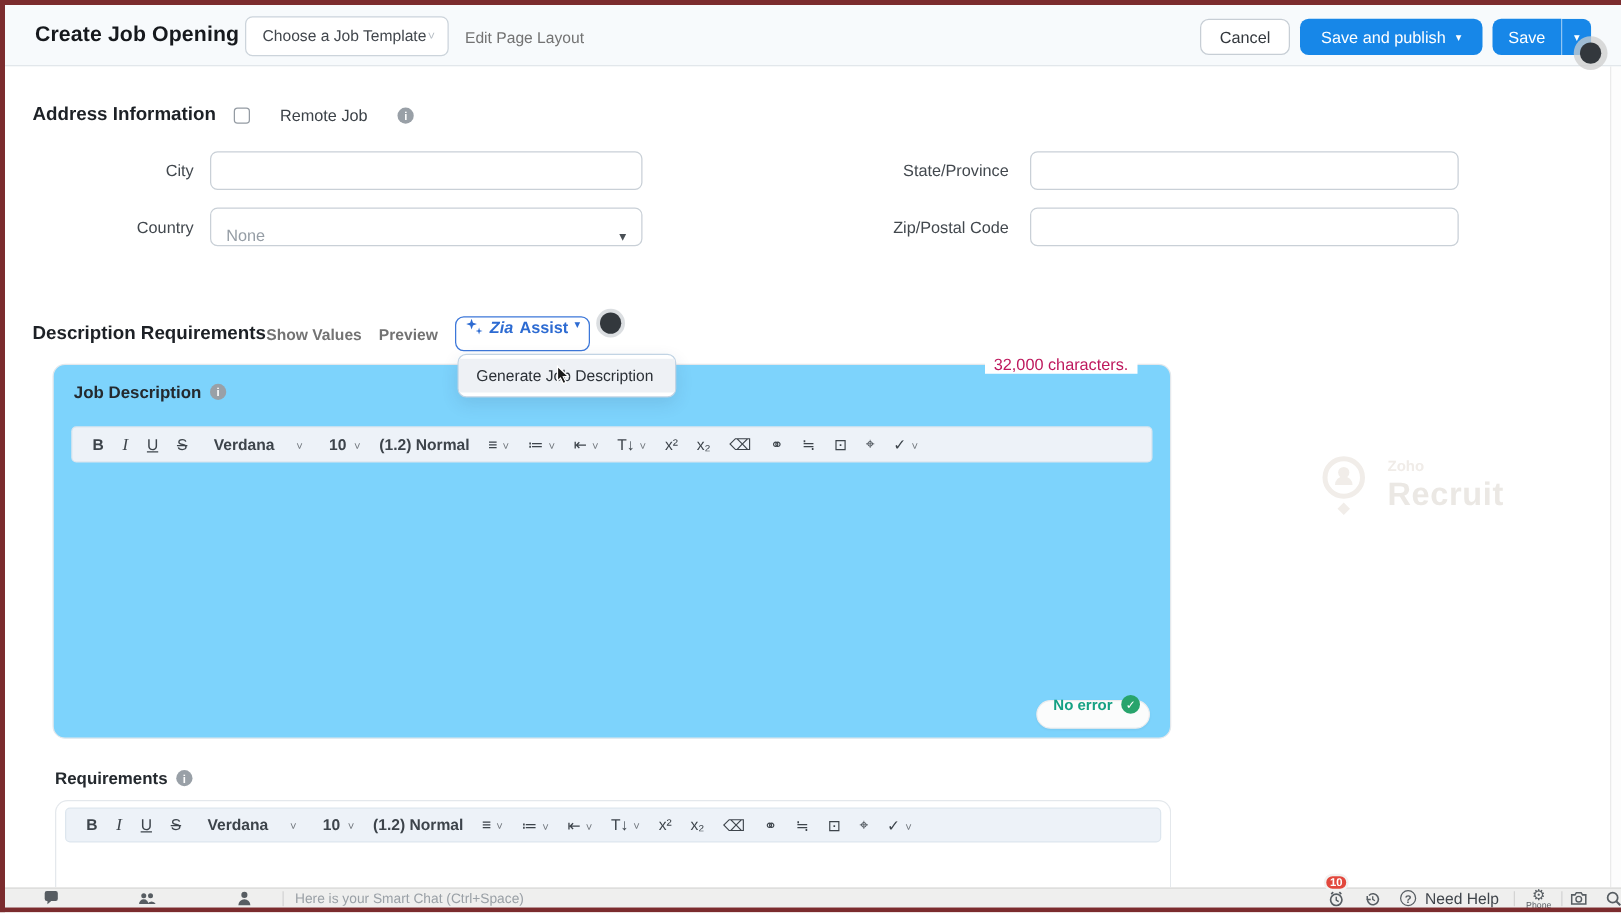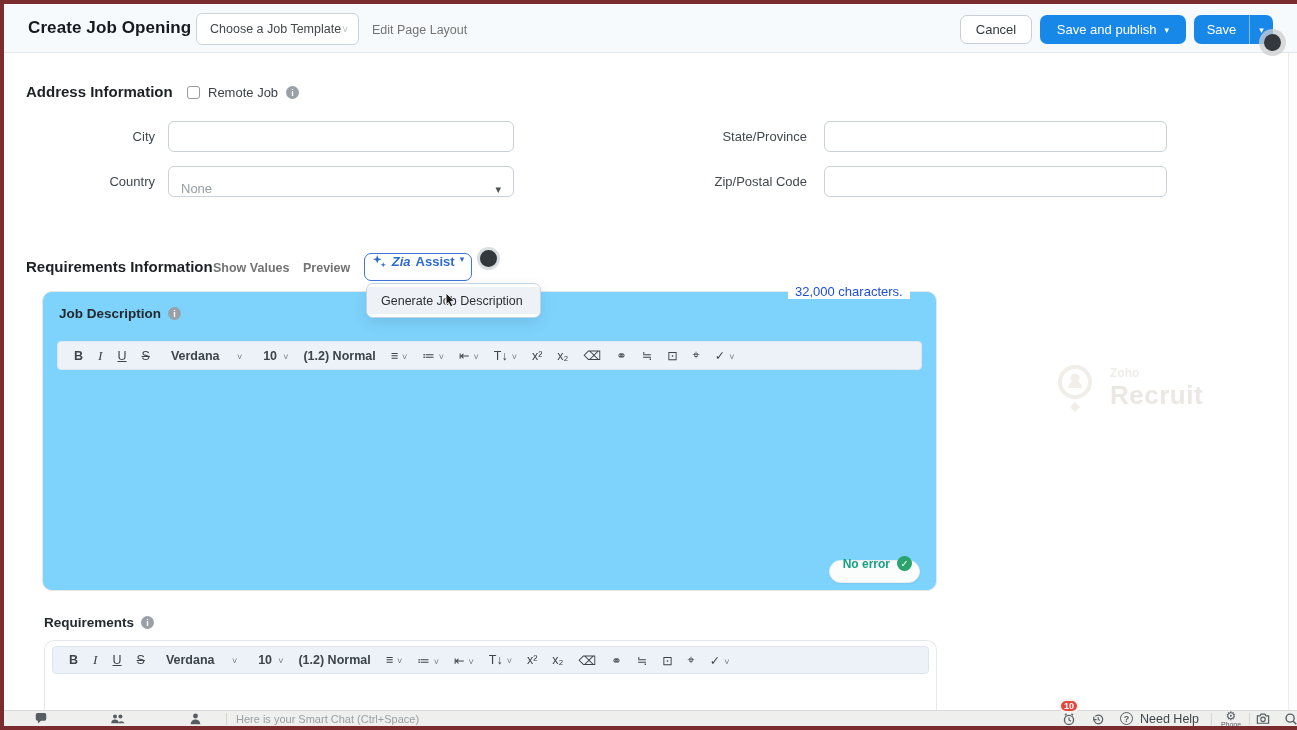--- a/index.html
+++ b/index.html
@@ -33,40 +33,40 @@
   .rec-dot.hdr { position:absolute; right:16px; top:30px; z-index:6; }
 
   
   .sec-title { position:absolute; font-size:15px; font-weight:700; color:#1d2126; }
   .f-label { position:absolute; font-size:13px; color:#42484e; text-align:right; line-height:31px; }
   .t-input { position:absolute; height:31px; border:1px solid #c9d0d7; border-radius:6px; background:#fff; font-family:inherit; font-size:13px; color:#33383d; padding:0 10px; outline:none; }
   .dd { position:absolute; height:31px; border:1px solid #c9d0d7; border-radius:6px; background:#fff; display:flex; align-items:flex-end; padding:0 12px; cursor:pointer; }
   .dd .val { flex:1; font-size:13px; color:#959da5; }
   .dd .caret { font-size:11px; color:#4a5056; }
 
-  .chk-row { position:absolute; left:187px; top:85px; display:flex; align-items:center; gap:8px; }
+  .chk-row { position:absolute; left:187px; top:85px; display:flex; align-items:center; gap:24px; }
   .checkbox { width:13px; height:13px; border:1.5px solid #949ba3; border-radius:3px; background:#fff; cursor:pointer; }
   .chk-label { font-size:13px; color:#3c4248; }
   .info-ic { width:13px; height:13px; border-radius:50%; background:#99a0a7; color:#fff; font-size:9px; font-weight:700; display:inline-flex; align-items:center; justify-content:center; font-style:normal; }
 
   
   .show-values { position:absolute; left:213px; top:261px; font-weight:600; }
   .preview-lnk { position:absolute; left:303px; top:261px; font-weight:600; }
   .assist-btn { position:absolute; left:364px; top:253px; width:108px; height:28px; background:#fff; border:1.5px solid #3c77d9; border-radius:7px; display:flex; justify-content:center; gap:5px; cursor:pointer; z-index:8; }
   .assist-btn .zia { font-size:13px; font-weight:700; font-style:italic; color:#2d6bd2; }
   .assist-btn .lbl { font-size:13px; font-weight:600; color:#2d6bd2; }
   .assist-btn .caret { font-size:9px; color:#2d6bd2; }
   .rec-dot.desc { position:absolute; left:480px; top:250px; box-shadow:0 0 0 3px rgba(215,218,222,.9); z-index:8; }
 
   .assist-menu { position:absolute; left:366px; top:283px; width:175px; background:#fff; border:1px solid #c2d4e4; border-radius:7px; box-shadow:0 5px 14px rgba(40,60,90,.12); z-index:9; overflow:hidden; padding:3px 0; }
   .menu-item { height:27px; display:flex; align-items:center; padding:0 14px; font-size:12.5px; color:#2b3036; cursor:pointer; white-space:nowrap; }
   .menu-item.active { background:#eef1f5; }
   .cursor-ptr { position:absolute; left:443px; top:292px; z-index:10; }
 
-  .char-note { position:absolute; left:788px; top:284px; font-size:13px; color:#1d4ed8; background:#fff; padding:0 7px; z-index:4; }
+  .char-note { position:absolute; left:788px; top:284px; font-size:13px; color:#be185d; background:#fff; padding:0 7px; z-index:4; }
 
   
   .jd-panel { position:absolute; left:42px; top:291px; width:895px; height:300px; border:1px solid #e4e8ec; border-radius:10px; background:#7dd3fc; z-index:3; }
   .panel-label { position:absolute; left:16px; top:14px; font-size:13.5px; font-weight:700; color:#24292e; display:flex; align-items:center; gap:7px; }
   .rte-toolbar { position:absolute; background:#edf2f8; border:1px solid #dde6ee; border-radius:4px; display:flex; align-items:center; padding:0 10px; gap:3px; overflow:hidden; }
   .jd-toolbar { left:14px; right:14px; top:49px; height:29px; }
   .tb-item { display:inline-flex; align-items:baseline; padding:0 6px; cursor:pointer; color:#3d444b; font-size:12.5px; white-space:nowrap; }
   .tb-glyph { font-size:12.5px; }
   .tb-caret { font-size:9px; color:#70767c; margin-left:4px; }
   .tb-caret:empty { display:none; }
@@ -152,21 +152,21 @@
   <input class="t-input" style="left: 824px; top: 121px; width: 343px;">
 
   <div class="f-label" style="left:30px; top:166px; width:125px;">Country</div>
   <div class="dd" style="left:168px; top:166px; width:346px;">
     <span class="val">None</span>
     <span class="caret">▾</span>
   </div>
   <div class="f-label" style="left:680px; top:166px; width:127px;">Zip/Postal Code</div>
   <input class="t-input" style="left: 824px; top: 166px; width: 343px;">
 
-  <div class="sec-title" style="left:26px; top:258px;">Requirements Information</div>
+  <div class="sec-title" style="left:26px; top:258px;">Description Requirements</div>
   <a class="link show-values">Show Values</a>
   <a class="link preview-lnk">Preview</a>
 
   <div class="assist-btn">
     <svg width="15" height="15" viewBox="0 0 16 16">
         <path d="M5.6 1 L6.8 4.4 L10.2 5.6 L6.8 6.8 L5.6 10.2 L4.4 6.8 L1 5.6 L4.4 4.4 Z" fill="#2d6bd2"></path>
         <path d="M12 8.5 L12.7 10.8 L15 11.5 L12.7 12.2 L12 14.5 L11.3 12.2 L9 11.5 L11.3 10.8 Z" fill="#2d6bd2"></path>
       </svg>
     <span class="zia">Zia</span>
     <span class="lbl">Assist</span>

